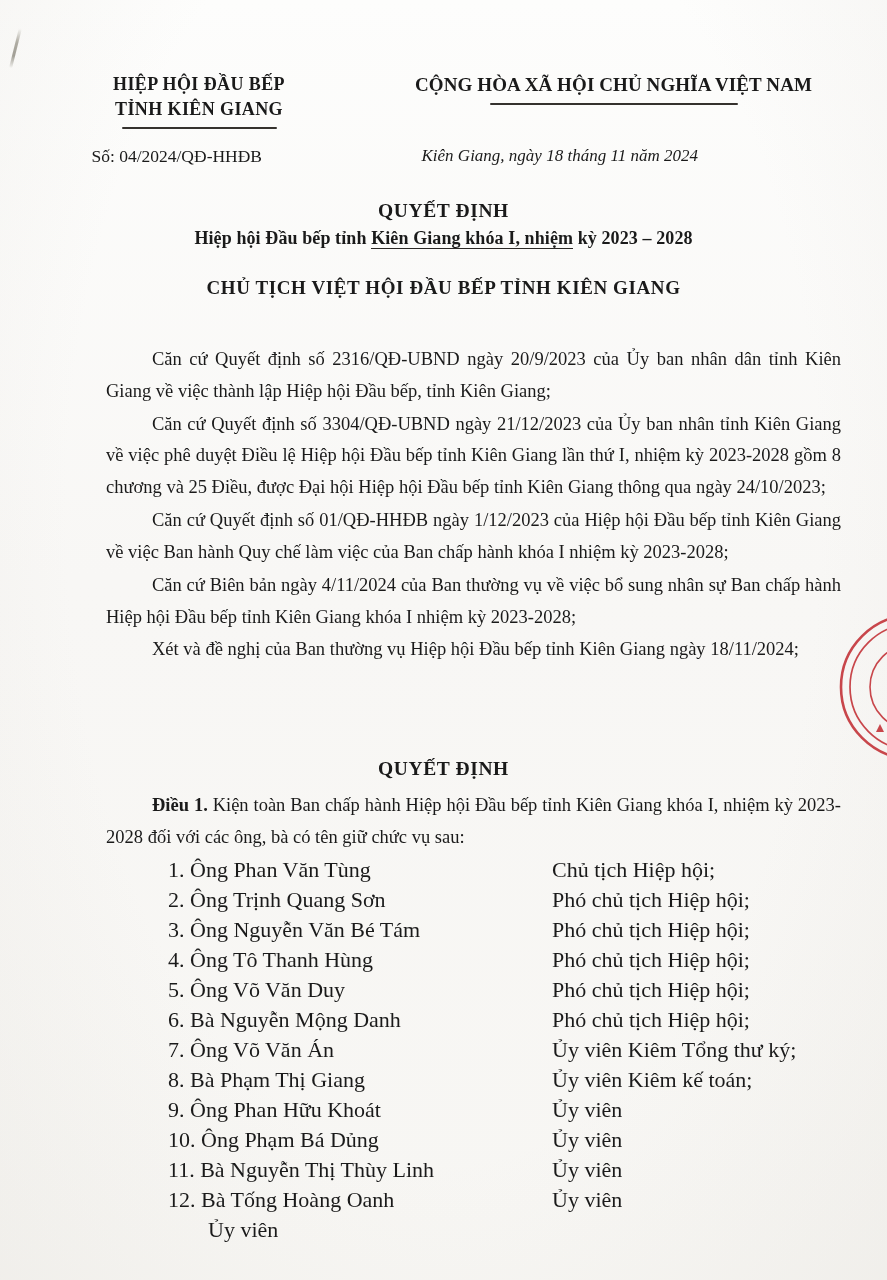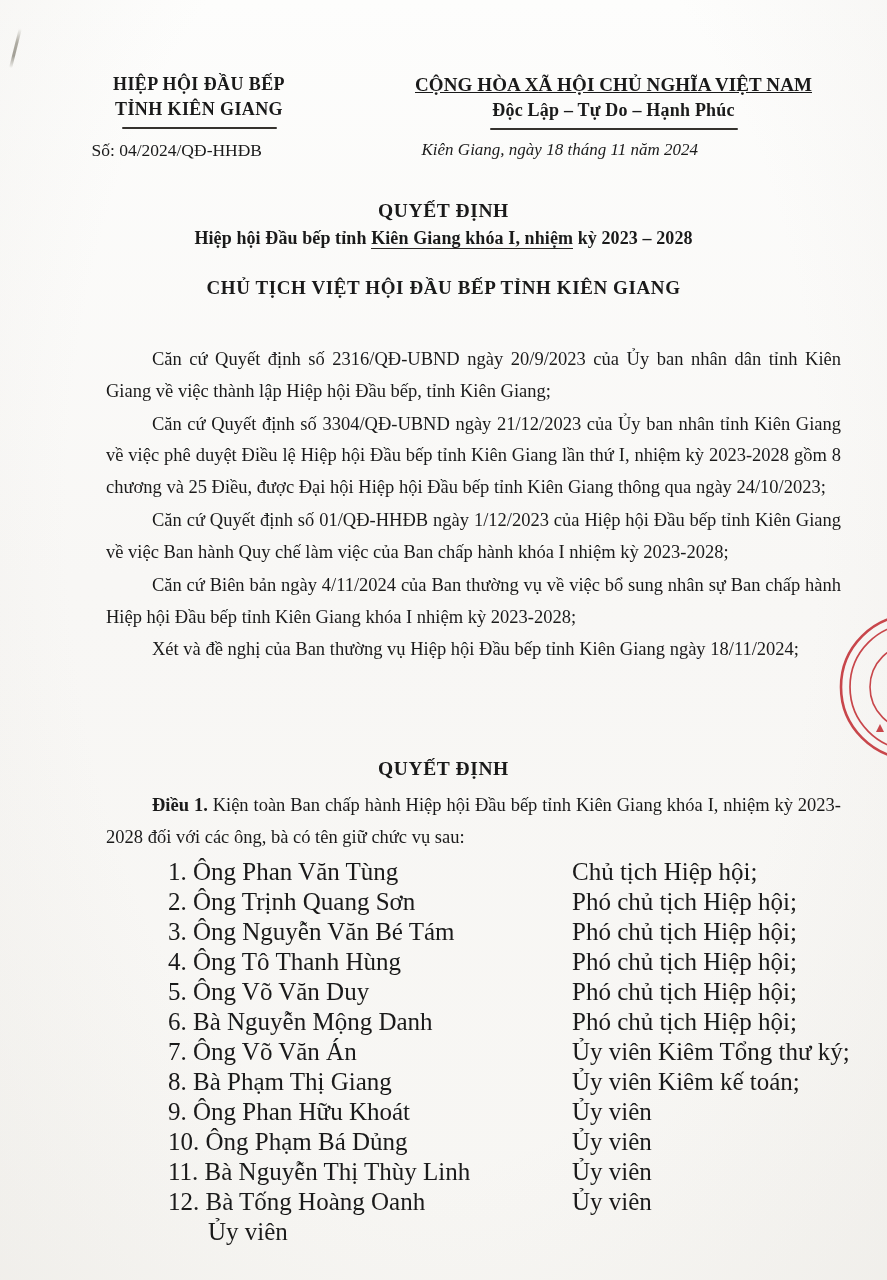--- a/index.html
+++ b/index.html
@@ -67,42 +67,41 @@
     letter-spacing: 0.4px;
     line-height: 1.38;
     white-space: nowrap;
   }
   .nation-line1 {
     font-weight: bold;
     font-size: 19px;
     letter-spacing: 0.1px;
     line-height: 1.35;
     white-space: nowrap;
-    text-decoration: underline;
   }
   .nation-line2 {
     font-weight: bold;
     font-size: 18px;
     letter-spacing: 0.2px;
     line-height: 1.4;
     white-space: nowrap;
   }
   .rule {
     height: 2px;
     background: #35322e;
     margin: 5px auto 0 auto;
     border-radius: 1px;
   }
   .rule-left  { width: 155px; }
   .rule-right { width: 248px; }
 
   .subhdr {
     position: absolute;
     left: 0;
-    top: 140px;
+    top: 146px;
     width: 814px;
     display: flex;
     justify-content: center;
   }
   .so-line {
     width: 380px;
     text-align: center;
     font-size: 17.5px;
     padding-left: 6px;
     box-sizing: border-box;
@@ -190,25 +189,24 @@
 
   
   .member-list {
     position: absolute;
     left: 168px;
     top: 852px;
     width: 700px;
   }
   .member-row {
     display: flex;
-    font-size: 25px;
+    font-size: 22px;
     line-height: 1.62;
     height: 30px;
     align-items: baseline;
-    gap: 20px;
   }
   .m-name {
     width: 344px;
     white-space: nowrap;
   }
   .m-role {
     white-space: nowrap;
     margin-left: 40px;
   }
 
@@ -231,21 +229,20 @@
   <div class="scan-stroke"></div>
 
   <div class="header">
     <div class="hdr-left">
       <div class="org-line">HIỆP HỘI ĐẦU BẾP</div>
       <div class="org-line">TỈNH KIÊN GIANG</div>
       <div class="rule rule-left"></div>
     </div>
     <div class="hdr-right">
       <div class="nation-line1">CỘNG HÒA XÃ HỘI CHỦ NGHĨA VIỆT NAM</div>
-      <div class="nation-line2">Độc Lập – Tự Do – Hạnh Phúc</div>
       <div class="rule rule-right"></div>
     </div>
   </div>
 
   <div class="subhdr">
     <div class="so-line">Số:  04/2024/QĐ-HHĐB</div>
     <div class="date-line">Kiên Giang, ngày 18 tháng 11 năm 2024</div>
   </div>
 
   <div class="title-block">

